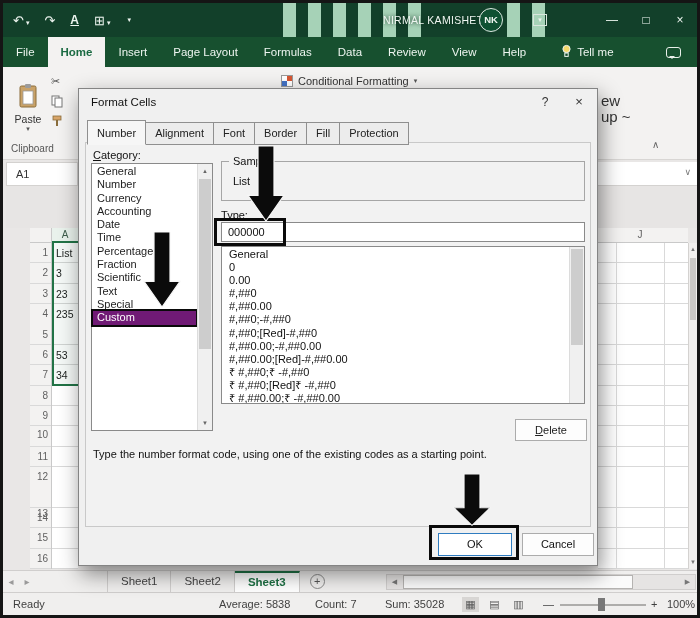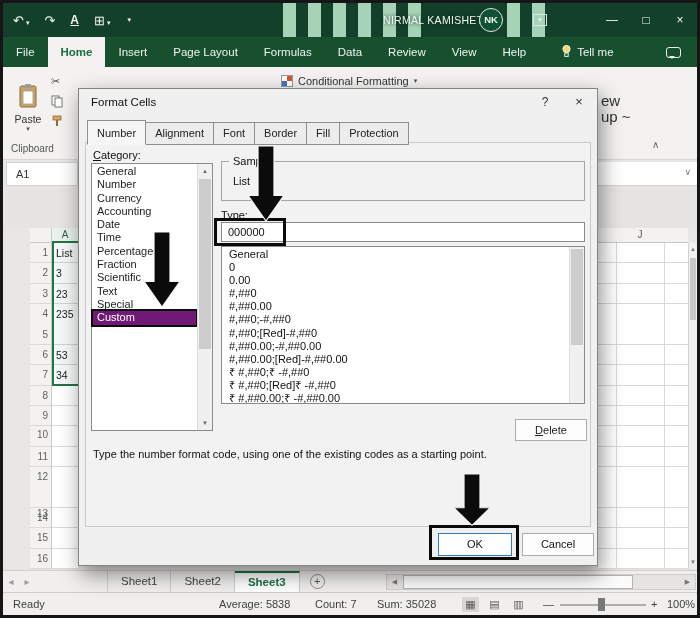--- a/index.html
+++ b/index.html
@@ -119,21 +119,21 @@
   .stab.active { background:#fff; color:#1e7145; font-weight:bold; border-top:2px solid #1e7145; line-height:18px; }
   .add-sheet { margin-left:10px; align-self:center; width:15px; height:15px; border:1px solid #8a8a8a; border-radius:50%; text-align:center; line-height:13px; font-size:11px; color:#555; }
   .hscroll { position:absolute; left:383px; top:3px; width:310px; height:16px; background:#e6e4e3; border:1px solid #d0cecd; }
   .hs-btn { position:absolute; top:0; width:15px; height:14px; text-align:center; line-height:14px; font-size:7px; color:#777; }
   .hs-thumb { position:absolute; left:16px; top:0; width:230px; height:14px; background:#fbfbfb; border:1px solid #b5b3b1; }
 
   
   .statusbar { position:absolute; left:3px; top:592px; right:3px; height:23px; background:#f0efee; border-top:1px solid #d0cecd; font-size:11px; color:#3f3f3f; z-index:1; }
   .sb { position:absolute; top:0; height:22px; line-height:22px; }
   .sb-ready { left:10px; }
-  .sb-avg { left:216px; } .sb-count { left:312px; } .sb-sum { left:374px; }
+  .sb-avg { left:216px; } .sb-count { left:312px; } .sb-sum { left:382px; }
   .view-ico { position:absolute; top:4px; width:17px; height:15px; text-align:center; line-height:15px; font-size:11px; color:#5a5a5a; }
   .view-ico.active { background:#d8d6d4; }
   .zoom-out { left:540px; } .zoom-in { left:648px; }
   .zoom-track { position:absolute; left:557px; top:11px; width:86px; height:2px; background:#aeadab; }
   .zoom-thumb { position:absolute; left:595px; top:5px; width:7px; height:13px; background:#787878; }
   .sb-pct { left:664px; }
 </style>
 </head>
 <body>
 

